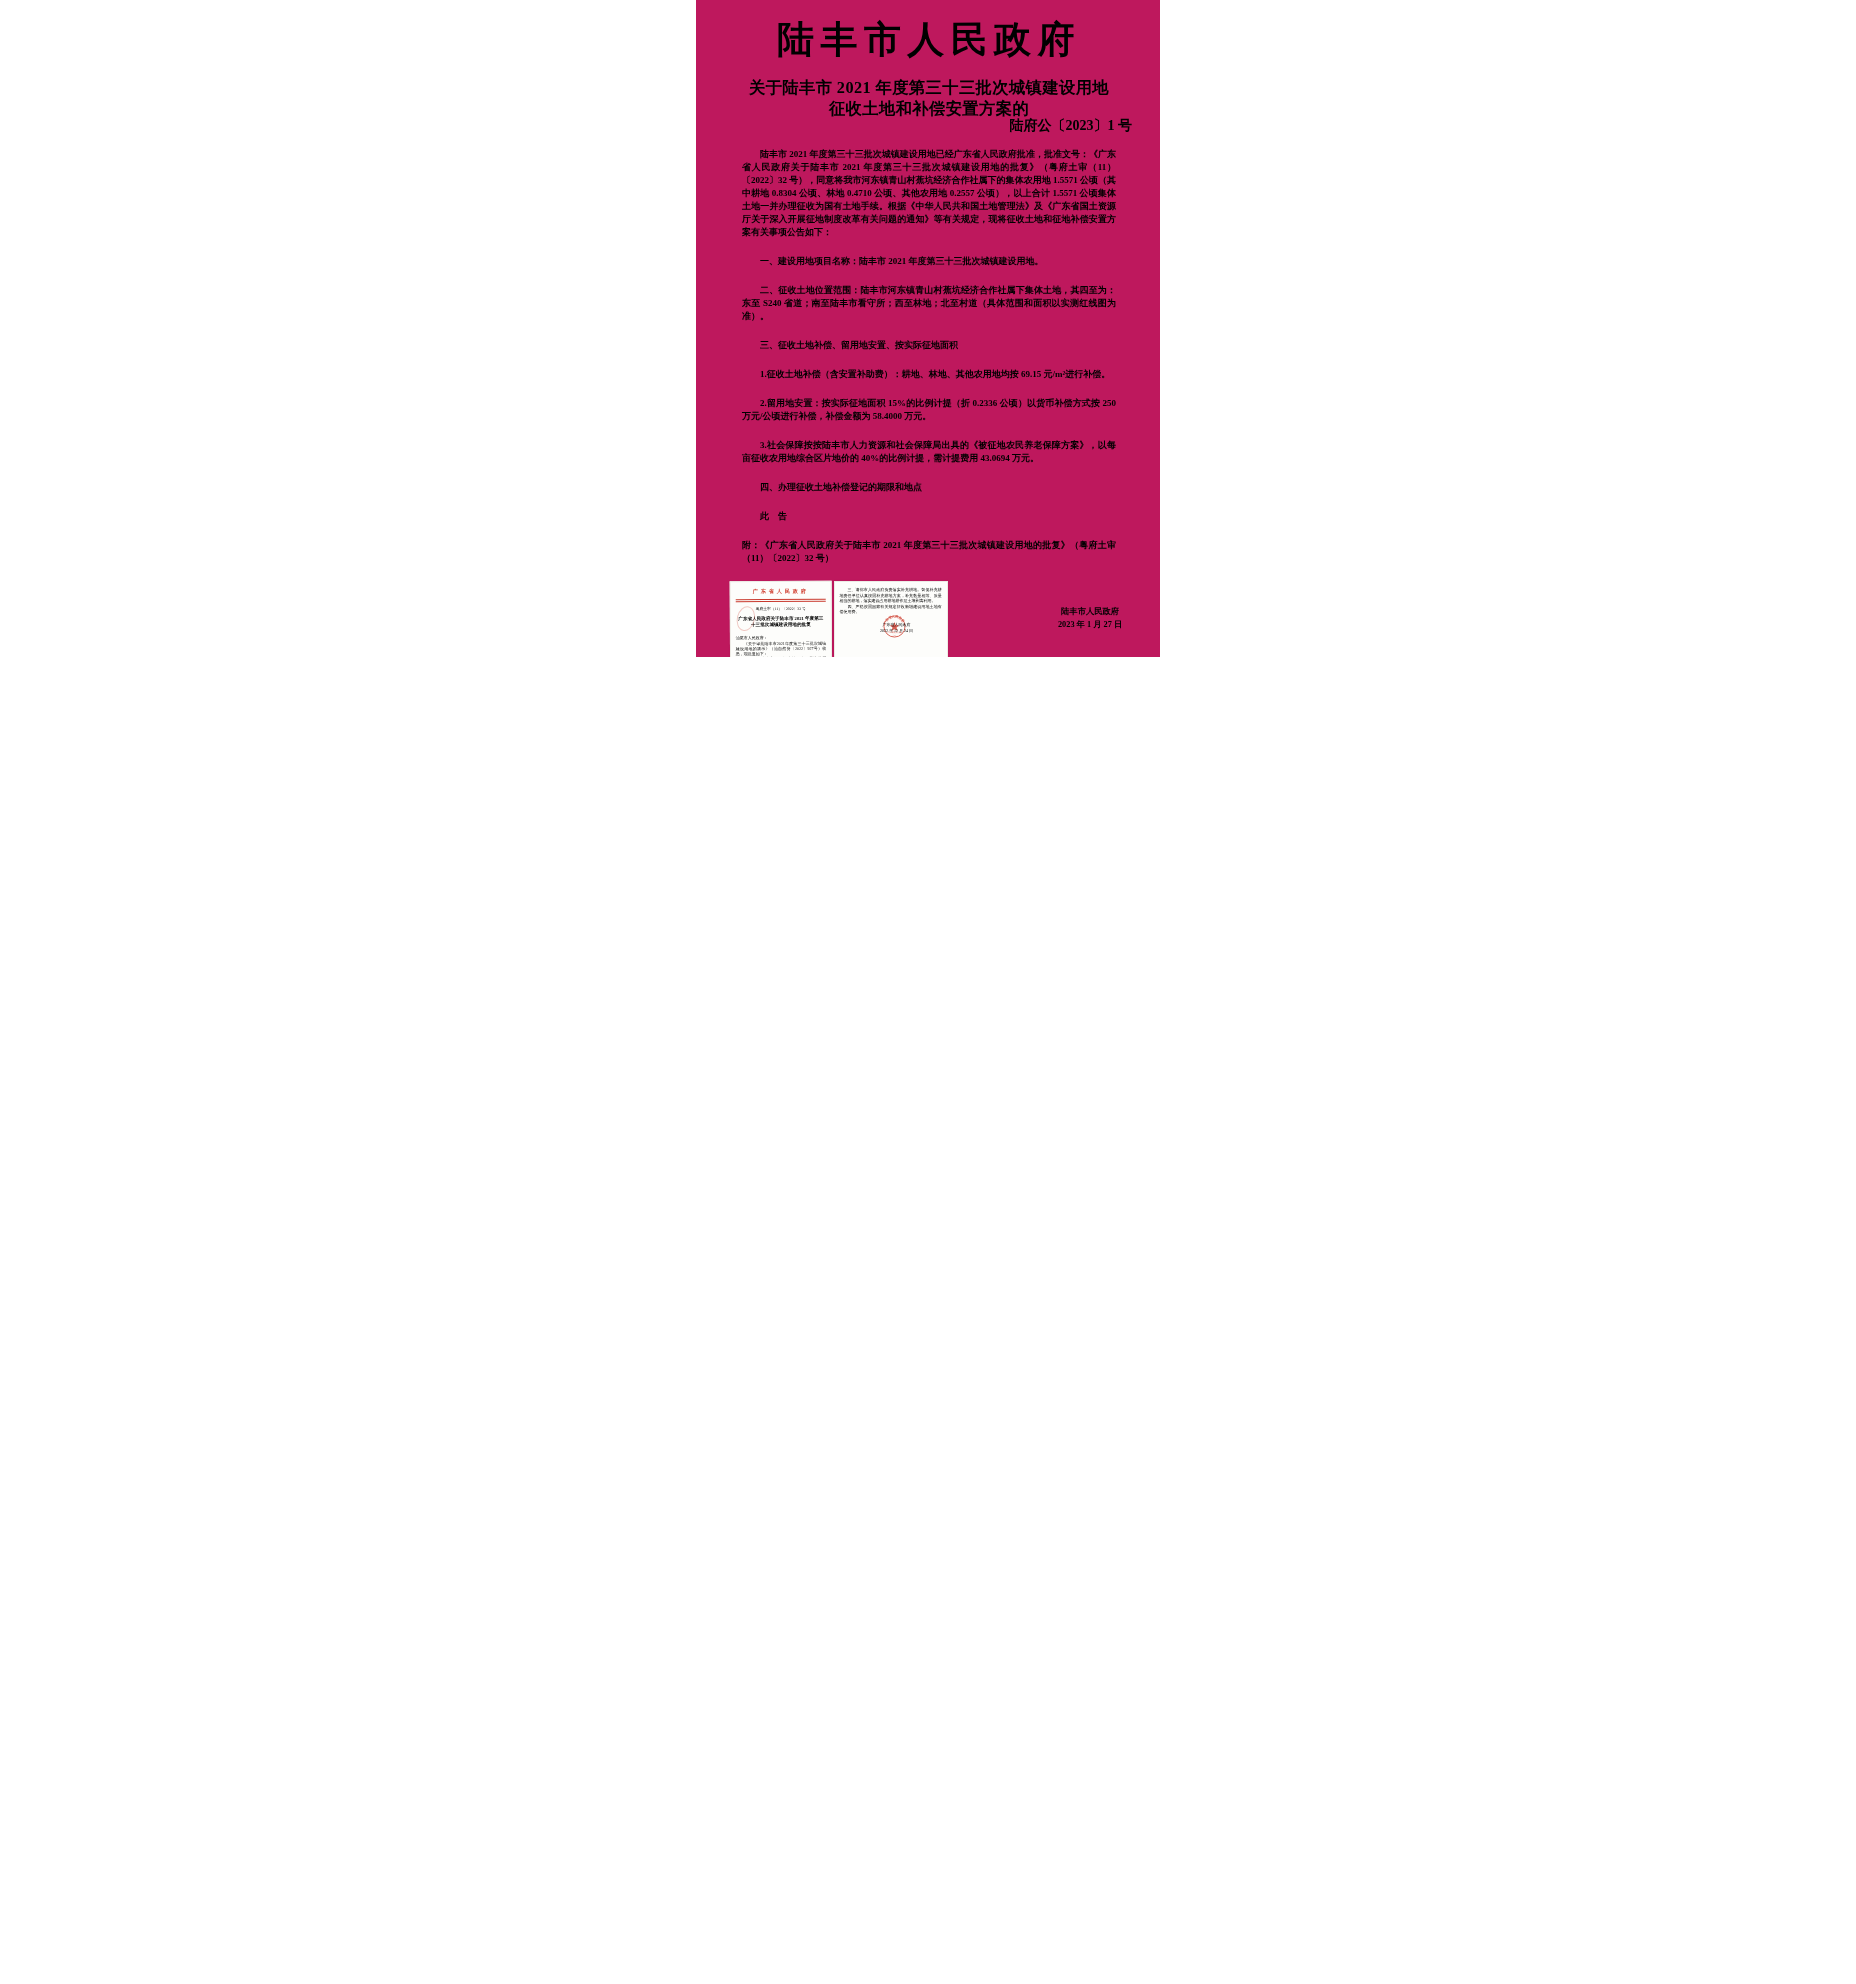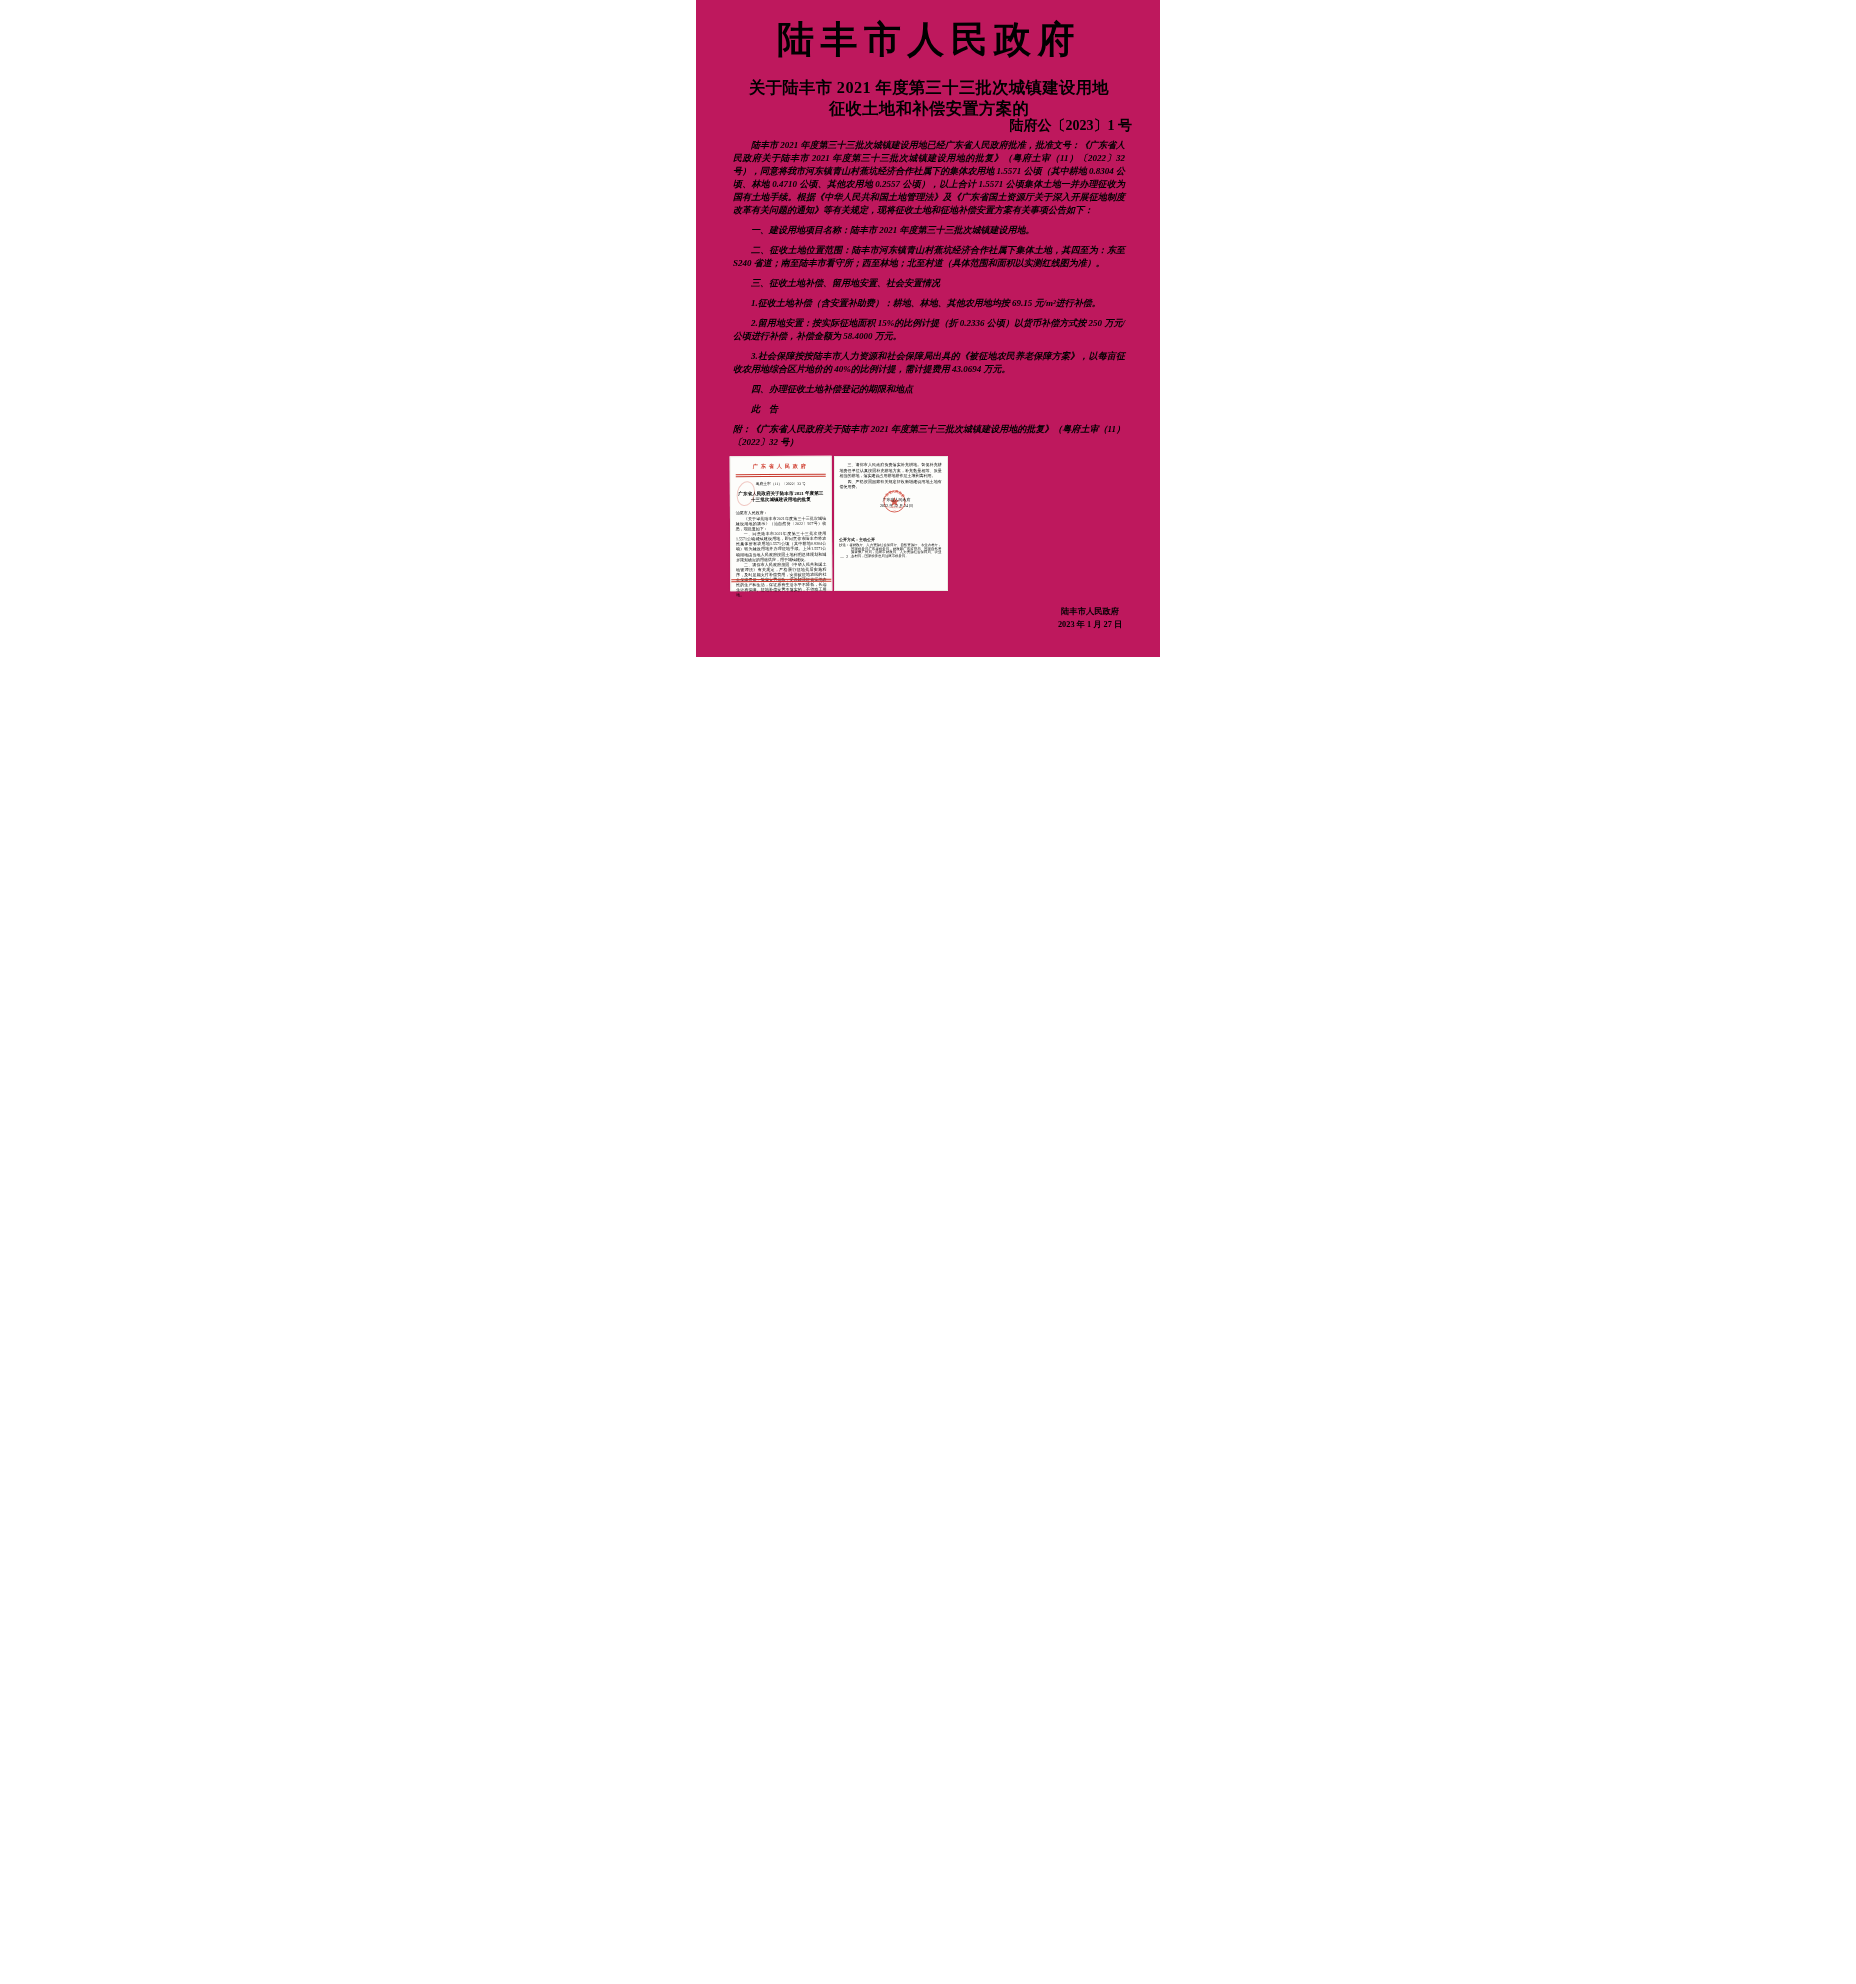--- a/index.html
+++ b/index.html
@@ -46,21 +46,21 @@
     font-weight:bold;
     line-height:12px;
   }
   .body-text{
     margin-top:3.2px;
     font-size:9px;
     line-height:13px;
     font-weight:bold;
     text-align:justify;
   }
-  .body-text p{margin:7px;text-indent:2em;font-style:italic;}
+  .body-text p{margin:16px;text-indent:2em;}
   .body-text p.no-indent{text-indent:0;}
   
   .scans{
     display:flex;
     align-items:flex-start;
     margin-left:3.6px;
     margin-top:4.8px;
   }
   .scan{
     position:relative;
@@ -171,21 +171,21 @@
   <div class="subtitle first">关于陆丰市 2021 年度第三十三批次城镇建设用地</div>
   <div class="subtitle">征收土地和补偿安置方案的</div>
 
 
   <div class="doc-number">陆府公〔2023〕1 号</div>
 
   <div class="body-text">
     <p>陆丰市 2021 年度第三十三批次城镇建设用地已经广东省人民政府批准，批准文号：《广东省人民政府关于陆丰市 2021 年度第三十三批次城镇建设用地的批复》（粤府土审（11）〔2022〕32 号），同意将我市河东镇青山村蕉坑经济合作社属下的集体农用地 1.5571 公顷（其中耕地 0.8304 公顷、林地 0.4710 公顷、其他农用地 0.2557 公顷），以上合计 1.5571 公顷集体土地一并办理征收为国有土地手续。根据《中华人民共和国土地管理法》及《广东省国土资源厅关于深入开展征地制度改革有关问题的通知》等有关规定，现将征收土地和征地补偿安置方案有关事项公告如下：</p>
     <p>一、建设用地项目名称：陆丰市 2021 年度第三十三批次城镇建设用地。</p>
     <p>二、征收土地位置范围：陆丰市河东镇青山村蕉坑经济合作社属下集体土地，其四至为：东至 S240 省道；南至陆丰市看守所；西至林地；北至村道（具体范围和面积以实测红线图为准）。</p>
-    <p>三、征收土地补偿、留用地安置、社会安置情况</p>
+    <p>三、征收土地补偿、留用地安置、按实际征地面积</p>
     <p>1.征收土地补偿（含安置补助费）：耕地、林地、其他农用地均按 69.15 元/m²进行补偿。</p>
     <p>2.留用地安置：按实际征地面积 15%的比例计提（折 0.2336 公顷）以货币补偿方式按 250 万元/公顷进行补偿，补偿金额为 58.4000 万元。</p>
     <p>3.社会保障按按陆丰市人力资源和社会保障局出具的《被征地农民养老保障方案》，以每亩征收农用地综合区片地价的 40%的比例计提，需计提费用 43.0694 万元。</p>
     <p>四、办理征收土地补偿登记的期限和地点</p>
     <p>此　告</p>
     <p class="no-indent">附：《广东省人民政府关于陆丰市 2021 年度第三十三批次城镇建设用地的批复》（粤府土审（11）〔2022〕32 号）</p>
   </div>
 
   <div class="scans">
 

